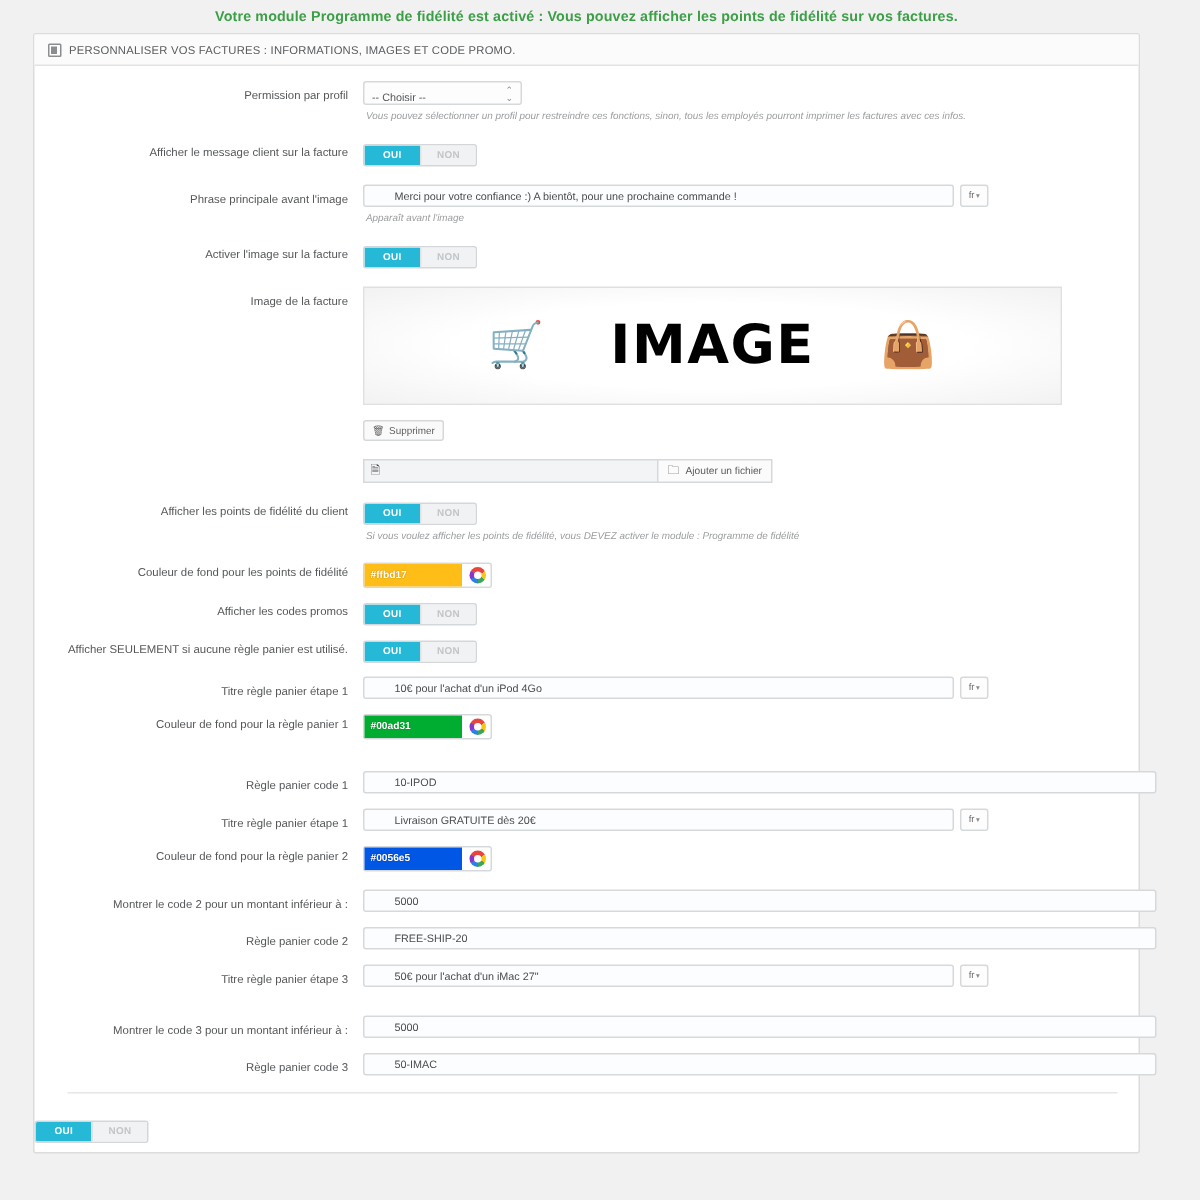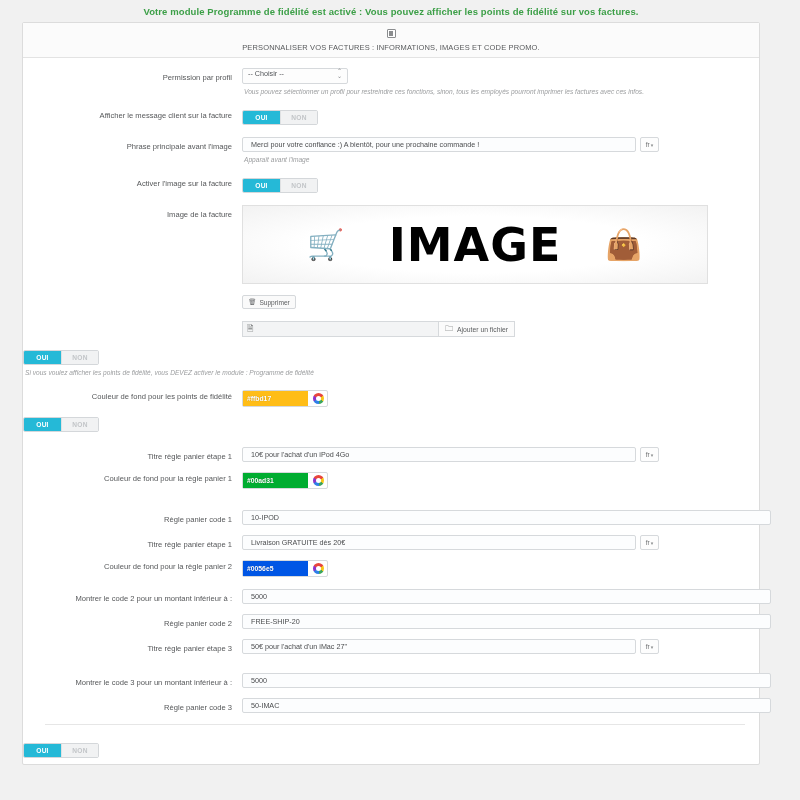--- a/index.html
+++ b/index.html
@@ -29,21 +29,20 @@
     border: 1px solid #dcdcdc;
     border-radius: 2px;
   }
   .panel-head {
     border-bottom: 1px solid #e3e3e3;
     padding: 6px 9px 5px 9px;
     display: flex;
     align-items: center;
     gap: 5px;
     background: #fbfbfb;
-    flex-direction: column;
   }
   .panel-head .ptitle {
     font-size: 7.5px;
     color: #585a5c;
     letter-spacing: .15px;
     text-transform: uppercase;
     font-weight: 500;
   }
   .hicon {
     width: 9px; height: 9px;
@@ -95,21 +94,21 @@
 
   
   .inp {
     height: 15px;
     border: 1px solid #d6d9dc;
     border-radius: 2px;
     background: #fcfdfe;
     font-size: 7.2px;
     color: #4a4c4e;
     line-height: 13px;
-    padding: 0 8px;
+    padding: 0 20px;
     display: flex;
     align-items: center;
     overflow: hidden;
     white-space: nowrap;
   }
   .inp-wide { width: 529px; }
   .inp-lang { width: 394px; }
 
   .with-lang { display: flex; align-items: flex-start; gap: 4px; }
   .langbtn {
@@ -149,21 +148,21 @@
 
   
   .sel {
     width: 106px; height: 16px;
     border: 1px solid #d6d9dc;
     border-radius: 2px;
     background: #fdfdfd;
     font-size: 7.2px;
     color: #54565a;
     display: flex;
-    align-items: flex-start;
+    align-items: flex-end;
     padding: 0 5px;
     justify-content: space-between;
   }
   .sel .updown { font-size: 6px; color: #85878a; line-height: 5px; text-align: center; }
 
   
   .colorwrap {
     display: inline-flex;
     align-items: center;
     border: 1px solid #d6d9dc;
@@ -201,21 +200,21 @@
     width: 466px; height: 79px;
     border: 1px solid #e0e0e0;
     background:
       radial-gradient(ellipse at center, #ffffff 52%, #f2f2f2 100%);
     display: flex;
     align-items: center;
     justify-content: center;
     gap: 44px;
   }
   .imgbox .bigword {
-    font-size: 46px;
+    font-size: 36px;
     font-weight: bold;
     letter-spacing: 1px;
     color: #000;
     font-family: "DejaVu Sans", sans-serif;
   }
   .gly { font-size: 30px; color: #000; line-height: 30px; }
 
   .btn-sm {
     display: inline-flex;
     align-items: center;
@@ -369,20 +368,21 @@
               <span class="fold-ic">🗀</span>
               <span>Ajouter un fichier</span>
             </div>
           </div>
         </div>
       </div>
 
       <div class="spacer-9"></div>
 
       <div class="row">
+        <div class="lbl">Afficher les points de fidélité du client</div>
         <div class="ctl">
           <div class="sw">
             <span class="yes-on">OUI</span>
             <span class="no-off divv">NON</span>
           </div>
           <div class="hint">Si vous voulez afficher les points de fidélité, vous DEVEZ activer le module : Programme de fidélité</div>
         </div>
       </div>
 
       <div class="spacer-9"></div>
@@ -393,30 +393,40 @@
           <div class="colorwrap">
             <div class="colorfield" style="background: rgb(255, 189, 23);">#ffbd17</div>
             <div class="wheel"></div>
           </div>
         </div>
       </div>
 
       <div class="spacer-6"></div>
 
       <div class="row">
+        <div class="lbl">Afficher les codes promos</div>
         <div class="ctl">
           <div class="sw">
             <span class="yes-on">OUI</span>
             <span class="no-off divv">NON</span>
           </div>
         </div>
       </div>
 
       <div class="spacer-6"></div>
 
+      <div class="row">
+        <div class="lbl">Afficher SEULEMENT si aucune règle panier est utilisé.</div>
+        <div class="ctl">
+          <div class="sw">
+            <span class="yes-on">OUI</span>
+            <span class="no-off divv">NON</span>
+          </div>
+        </div>
+      </div>
 
       <div class="spacer-9"></div>
 
       <div class="row">
         <div class="lbl">Titre règle panier étape 1</div>
         <div class="ctl">
           <div class="with-lang">
             <div class="inp inp-lang">10€ pour l'achat d'un iPod 4Go</div>
             <div class="langbtn">
               <span>fr</span>

